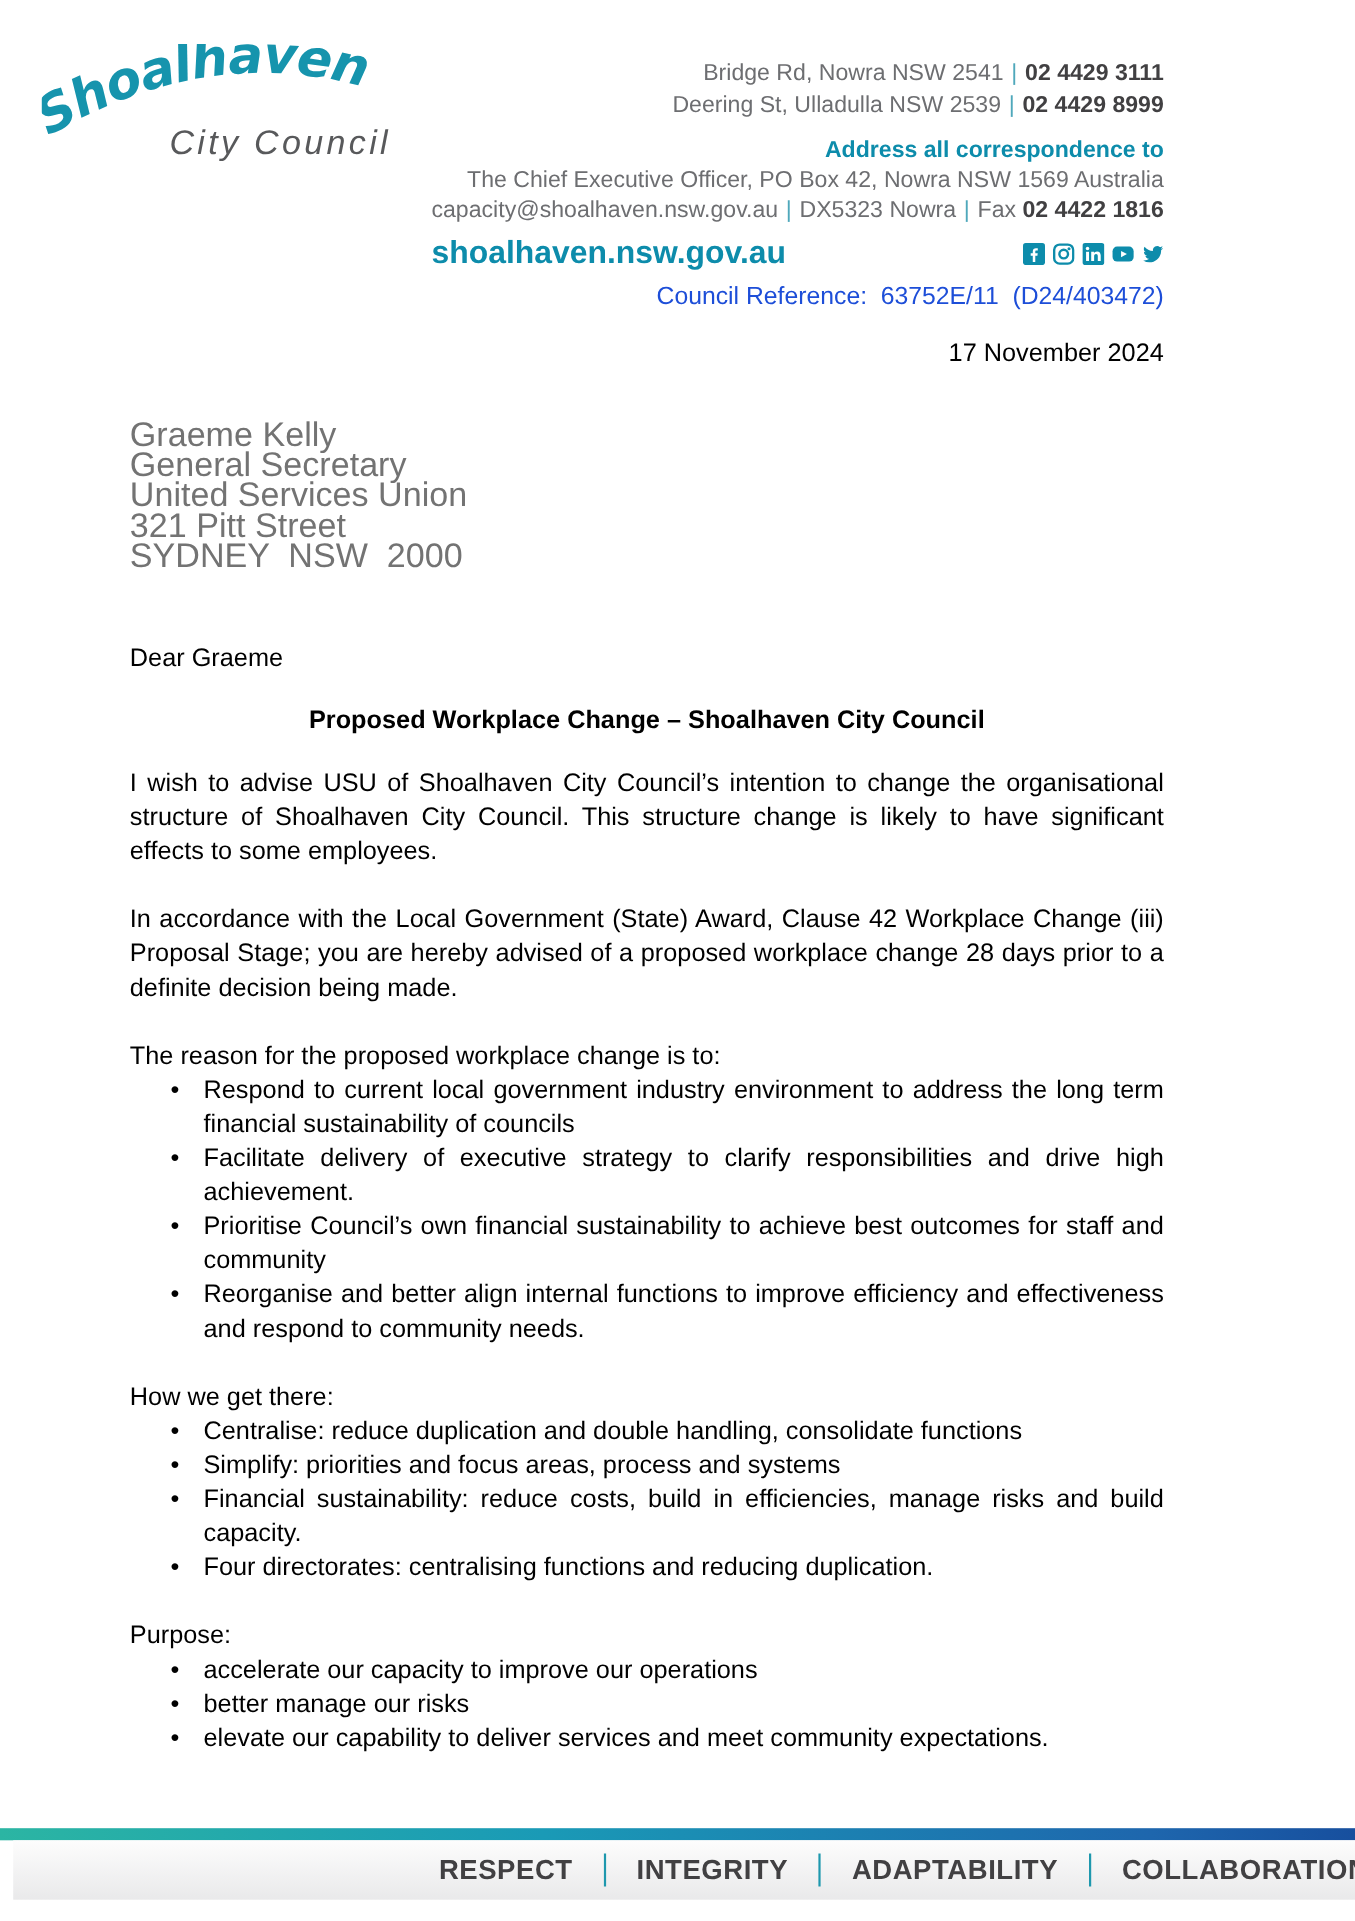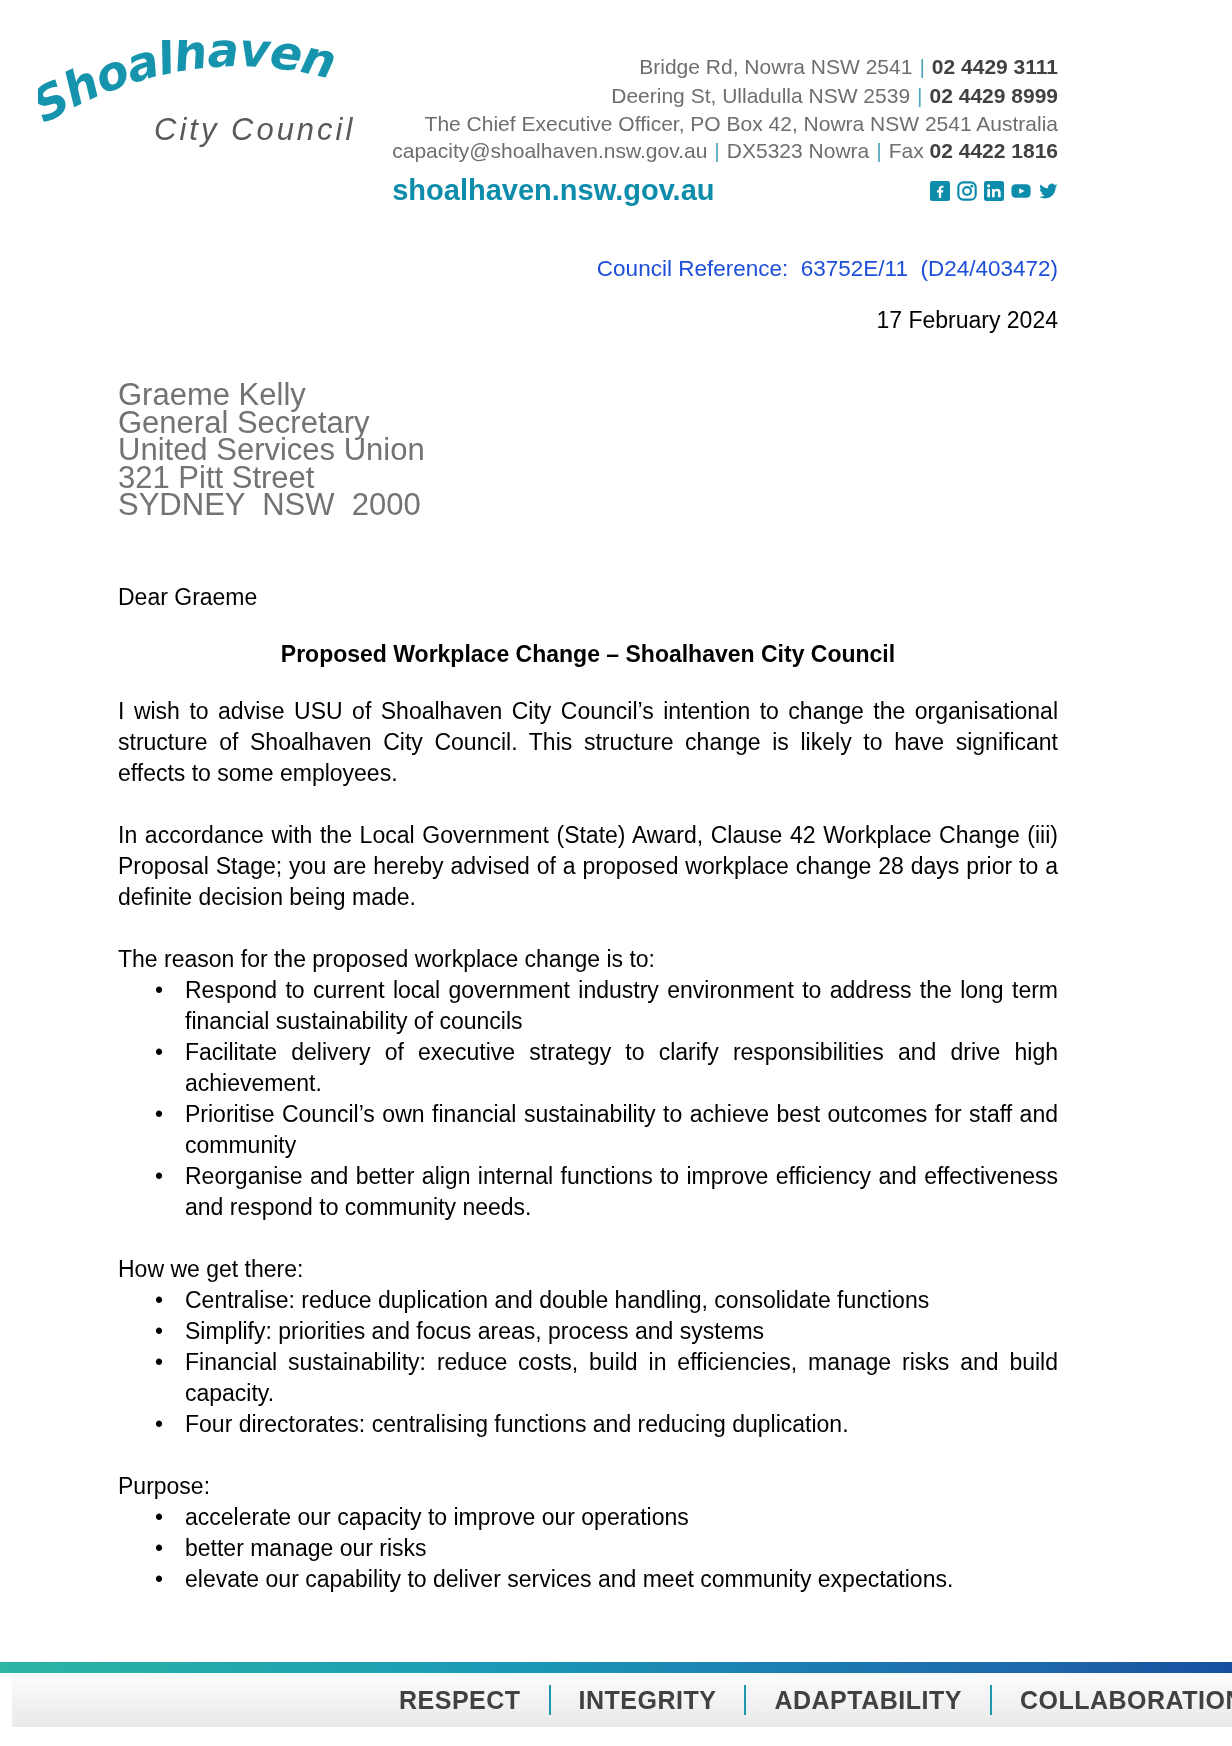--- a/index.html
+++ b/index.html
@@ -67,21 +67,22 @@
   </svg>
 </div>
 
 <div class="header-right">
   <div class="addr-line">
     <span>Bridge Rd, Nowra NSW 2541</span><span class="sep">|</span><span class="phone">02 4429 3111</span>
   </div>
   <div class="addr-line">
     <span>Deering St, Ulladulla NSW 2539</span><span class="sep">|</span><span class="phone">02 4429 8999</span>
   </div>
-  <div class="corr-line">The Chief Executive Officer, PO Box 42, Nowra NSW 2541 Australia</div>
+  <div class="corr-label">Address all correspondence to</div>
+  <div class="corr-line">The Chief Executive Officer, PO Box 42, Nowra NSW 1569 Australia</div>
   <div class="email-line">
     <span>capacity@shoalhaven.nsw.gov.au</span><span class="sep">|</span><span>DX5323 Nowra</span><span class="sep">|</span><span>Fax </span><span class="phone">02 4422 1816</span>
   </div>
   <div class="website-line">
     <span>shoalhaven.nsw.gov.au</span>
     <span class="social">
       <span>
         <svg viewBox="0 0 24 24">
             <rect width="24" height="24" rx="3" fill="currentColor"></rect>
             <path d="M13.4 20.5v-6.8h2.3l.35-2.65H13.4V9.35c0-.77.21-1.3 1.32-1.3h1.41V5.7c-.24-.03-1.08-.1-2.05-.1-2.03 0-3.42 1.24-3.42 3.5v1.95H8.4v2.65h2.26v6.8z" fill="#fff"></path>
@@ -111,21 +112,21 @@
       <span>
         <svg viewBox="0 0 24 24">
             <path fill="currentColor" d="M23.3 5.3c-.8.37-1.66.62-2.56.73a4.5 4.5 0 0 0 1.97-2.48c-.87.52-1.83.9-2.85 1.1a4.48 4.48 0 0 0-7.64 4.09A12.7 12.7 0 0 1 3 4.05a4.48 4.48 0 0 0 1.39 5.98 4.4 4.4 0 0 1-2.03-.56v.06a4.48 4.48 0 0 0 3.6 4.4c-.62.17-1.27.19-2.03.07a4.49 4.49 0 0 0 4.19 3.12A9 9 0 0 1 1.5 18.97a12.66 12.66 0 0 0 6.86 2.01c8.24 0 12.75-6.83 12.75-12.75l-.01-.58a9 9 0 0 0 2.2-2.35z"></path>
           </svg>
       </span>
     </span>
   </div>
 </div>
 
 <div class="council-ref">Council Reference:  63752E/11  (D24/403472)</div>
-<div class="date-line">17 February 2024</div>
+<div class="date-line">17 November 2024</div>
 
 <div class="recipient">
 
     <div>Graeme Kelly</div>
 
     <div>General Secretary</div>
 
     <div>United Services Union</div>
 
     <div>321 Pitt Street</div>

